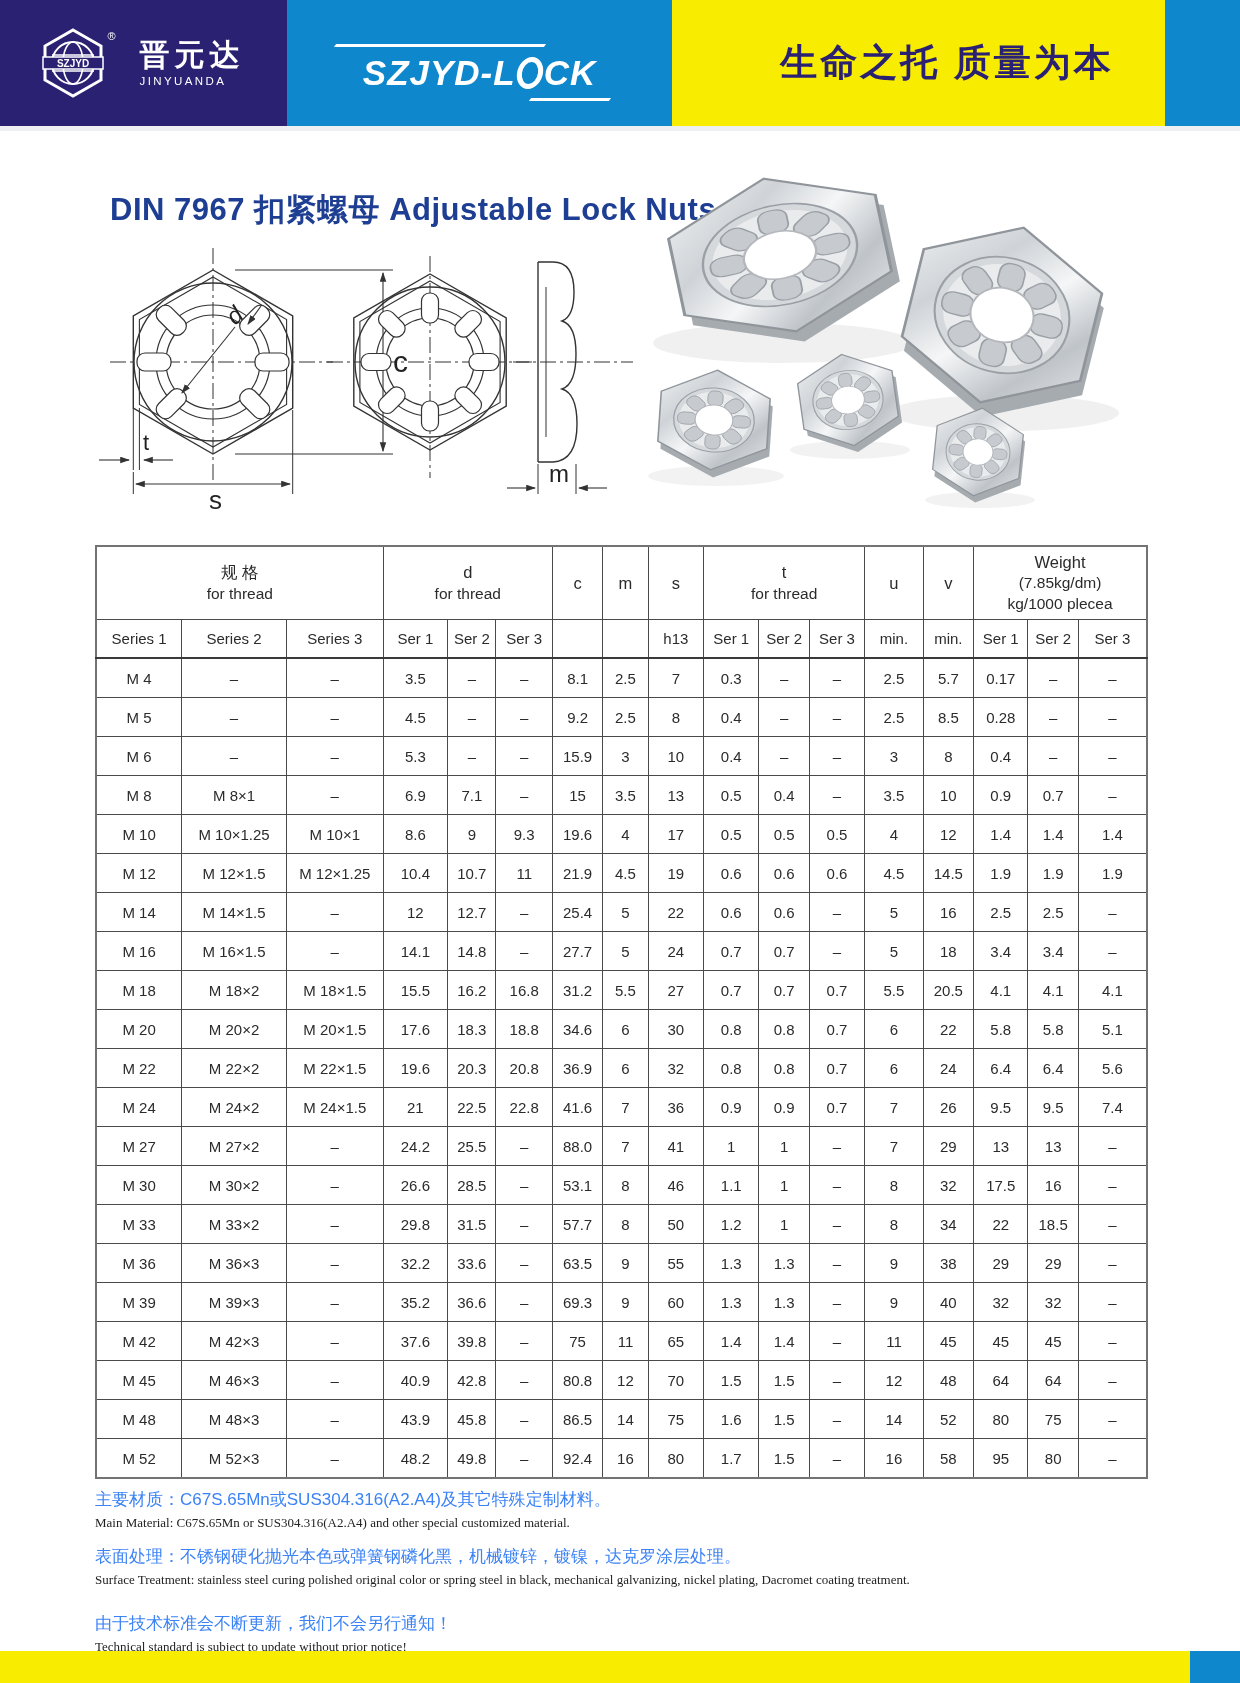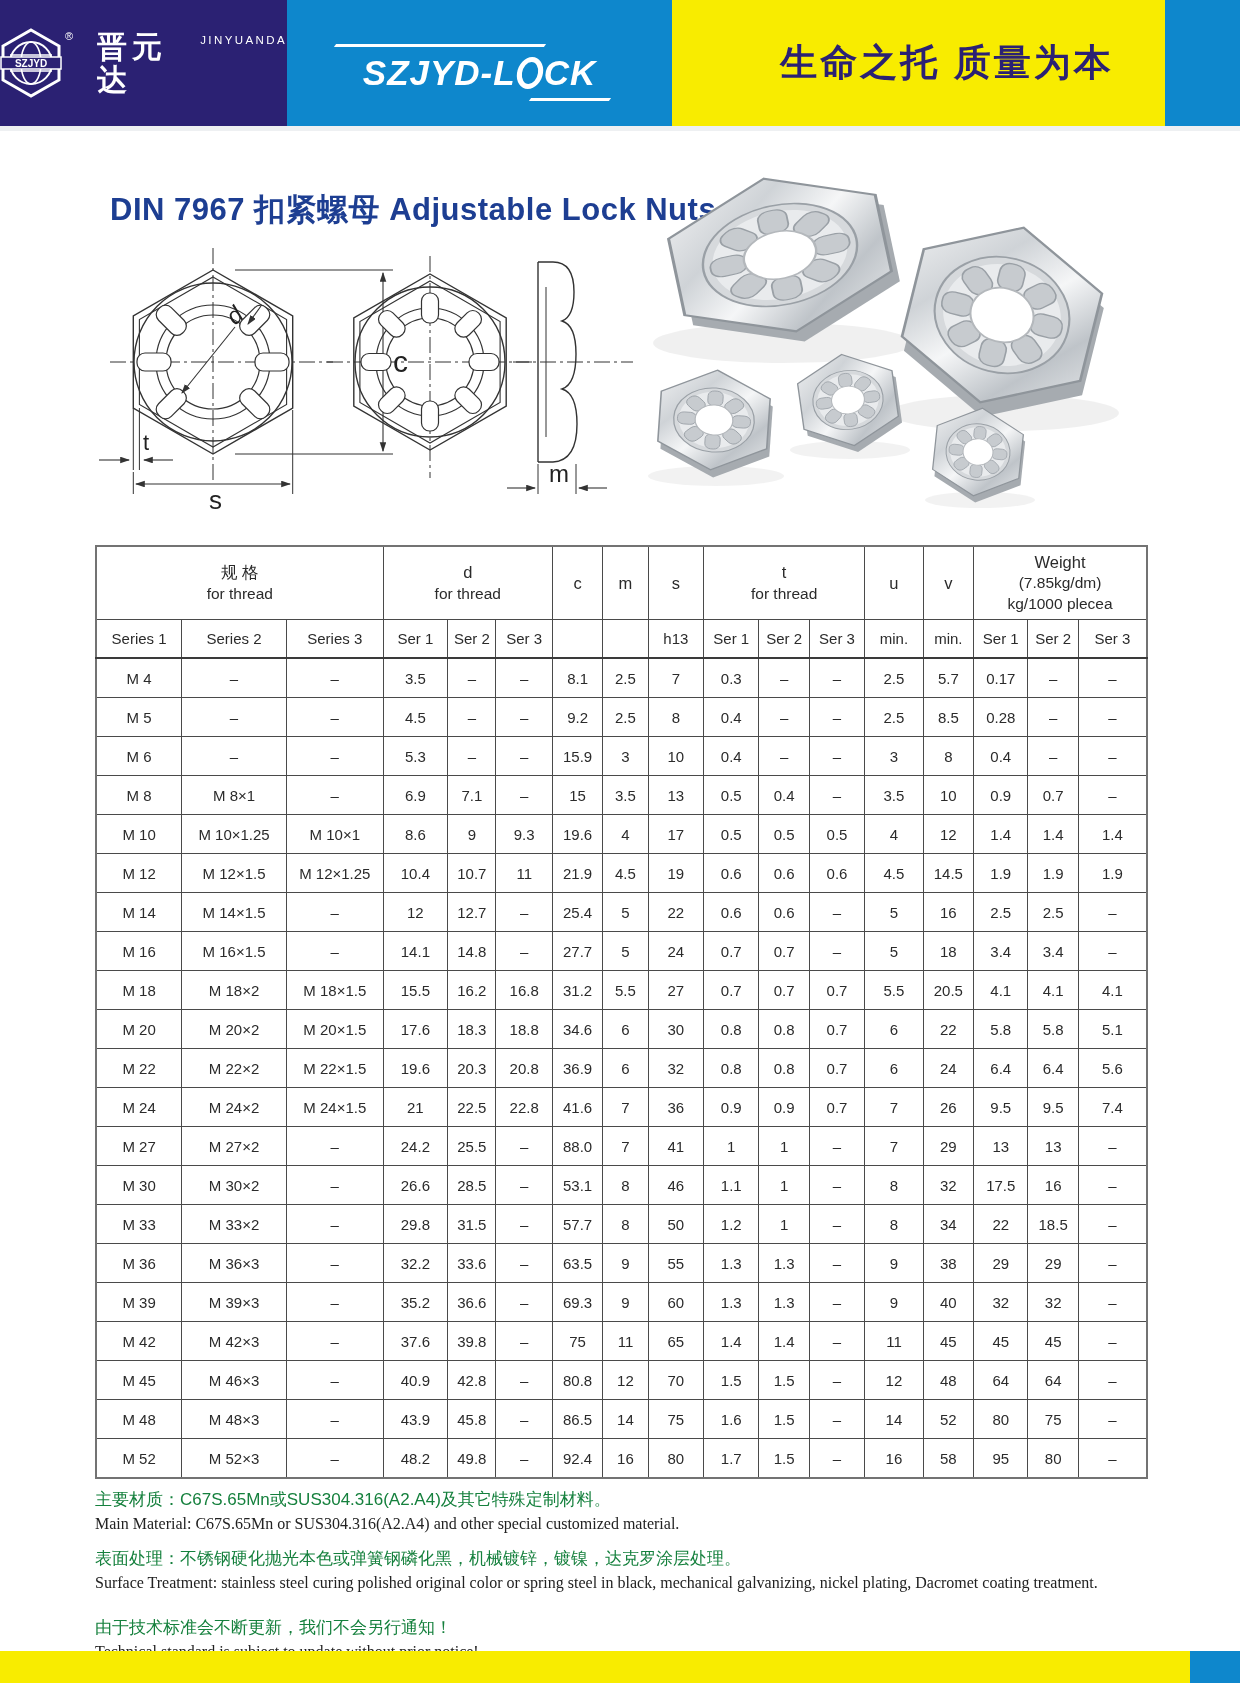--- a/index.html
+++ b/index.html
@@ -10,21 +10,21 @@
   .hdr{position:absolute;top:0;left:0;width:1240px;height:126px;}
   .hdr-seg{position:absolute;top:0;height:126px;}
   .hdr-navy{left:0;width:287px;background:var(--navy);display:flex;align-items:center;justify-content:center;gap:14px;}
   .hdr-blue{left:287px;width:385px;background:var(--blue);display:flex;align-items:center;justify-content:center;}
   .hdr-yellow{left:672px;width:550px;background:var(--yellow);display:flex;align-items:center;justify-content:center;}
   .hdr-blue2{left:1165px;width:75px;background:var(--blue);}
   .hdr:after{content:"";position:absolute;left:0;top:126px;width:1240px;height:5px;background:#eef0f2;}
 
   .logo-wrap{display:flex;align-items:flex-start;}
   .logo-reg{color:#fff;font-size:11px;margin:2px 0 0 3px;}
-  .logo-texts{display:flex;line-height:1.1;margin-left:10px;}
+  .logo-texts{display:flex;flex-direction:column;line-height:1.1;margin-left:10px;}
   .logo-cn{color:#fff;font-size:30px;font-weight:bold;letter-spacing:5px;}
   .logo-en{color:#fff;font-size:11.5px;letter-spacing:2.4px;margin-top:4px;}
 
   .lockbrand{position:relative;color:#fff;font-style:italic;font-weight:bold;
              font-size:35px;letter-spacing:1px;display:flex;align-items:center;margin-top:20px;}
   .lock-o{display:inline-block;width:26px;height:32px;border:5px solid #fff;border-radius:50%;
           margin:0 1px;transform:skewX(-8deg);box-sizing:border-box;}
   .swoosh-a{position:absolute;top:-9px;left:-28px;width:210px;height:3px;background:#fff;transform:skewX(-35deg);}
   .swoosh-b{position:absolute;bottom:-8px;right:-14px;width:80px;height:3px;background:#fff;transform:skewX(-35deg);}
 
@@ -46,22 +46,22 @@
               vertical-align:middle;font-weight:normal;padding:0 2px;overflow:hidden;}
   .spec-table{border:2px solid #737373;}
   .spec-table thead tr:first-child th{height:72px;font-size:15.5px;line-height:1.35;}
   .spec-table thead tr:first-child th div:first-child{font-size:16.5px;}
   .spec-table thead tr:nth-child(2) th{height:37px;border-bottom:2px solid #3a3a3a;}
   .spec-table tbody td{height:38px;}
 
   
   .notes{position:absolute;left:95px;top:1488px;width:1090px;}
   .note{margin-bottom:14px;}
-  .note .cn{margin:0 0 4px 0;font-size:17px;color:#15803d;}
-  .note .en{margin:0;font-size:16px;color:#222;font-family:"Liberation Serif","DejaVu Serif",serif;}
+  .note .cn{margin:0 0 4px 0;font-size:17px;color:#3b82f6;}
+  .note .en{margin:0;font-size:13px;color:#222;font-family:"Liberation Serif","DejaVu Serif",serif;}
   .note:nth-child(3){margin-top:24px;}
 
   
   .bottom-bar{position:absolute;left:0;top:1651px;width:1240px;height:32px;background:var(--yellow);}
   .bottom-bar-blue{position:absolute;left:1190px;top:0;width:50px;height:32px;background:var(--blue);}
 </style>
 </head>
 <body>
 
 <div class="page">

